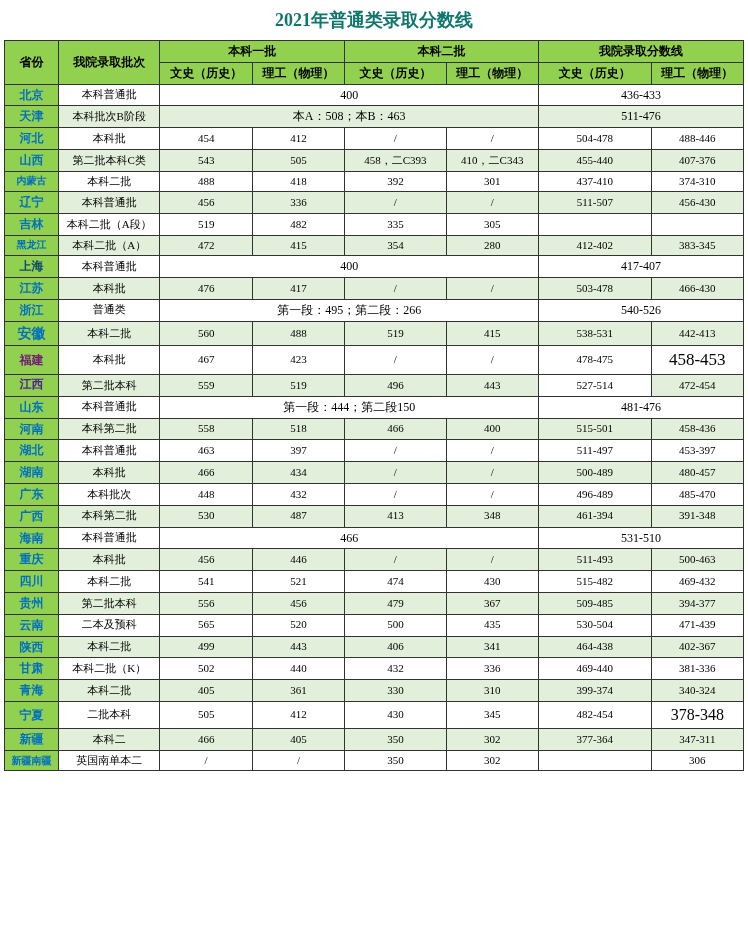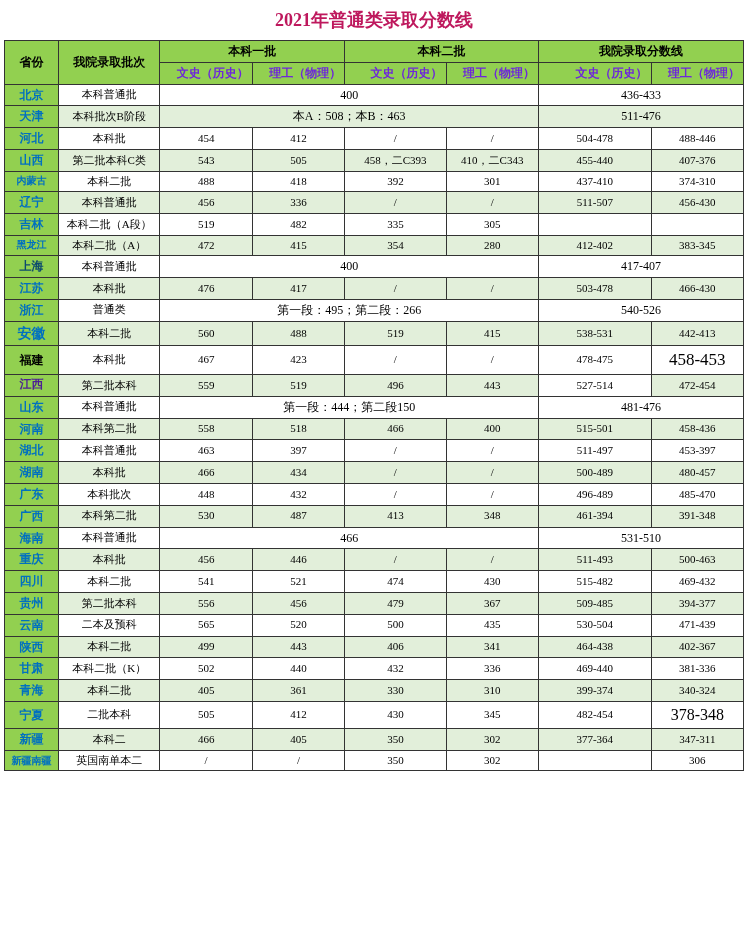--- a/index.html
+++ b/index.html
@@ -10,21 +10,21 @@
       width: 748px;
     }
     .page-wrapper {
       width: 748px;
       padding: 8px 4px;
     }
     .page-title {
       text-align: center;
       font-size: 18px;
       font-weight: bold;
-      color: #be185d;
+      color: #0f766e;
       margin-bottom: 8px;
     }
     table {
       width: 100%;
       border-collapse: collapse;
       table-layout: fixed;
     }
     th, td {
       border: 1px solid #333;
       text-align: center;
@@ -34,22 +34,21 @@
     }
     
     .th-main {
       background-color: #92d050;
       font-weight: bold;
       color: #000;
     }
     .th-sub {
       background-color: #92d050;
       font-weight: bold;
-      color: #6d28d9;
-      text-align: right;
+      color: #000000;
     }
   </style>
 </head>
 <body>
 
 <div class="page-wrapper">
   <div class="page-title">2021年普通类录取分数线</div>
   <table>
     <colgroup>
       <col style="width:48px">
@@ -177,21 +176,21 @@
           <td style="font-weight: bold; color: rgb(0, 112, 192); background-color: rgb(146, 208, 80); font-size: 14px;">安徽</td>
           <td style="background-color: rgb(226, 239, 218); font-size: 11px;">本科二批</td>
           <td style="background-color: rgb(226, 239, 218); font-size: 11px;">560</td>
           <td style="background-color: rgb(226, 239, 218); font-size: 11px;">488</td>
           <td style="background-color: rgb(226, 239, 218); font-size: 11px;">519</td>
           <td style="background-color: rgb(226, 239, 218); font-size: 11px;">415</td>
           <td style="background-color: rgb(226, 239, 218); font-size: 11px;">538-531</td>
           <td style="background-color: rgb(226, 239, 218); font-size: 11px;">442-413</td>
         </tr>
         <tr style="background-color: rgb(255, 255, 255);">
-          <td style="font-weight: bold; color: #000000; background-color: rgb(146, 208, 80); font-size: 12px;">福建</td>
+          <td style="font-weight: bold; color: #701a75; background-color: rgb(146, 208, 80); font-size: 12px;">福建</td>
           <td style="background-color: rgb(255, 255, 255); font-size: 11px;">本科批</td>
           <td style="background-color: rgb(255, 255, 255); font-size: 11px;">467</td>
           <td style="background-color: rgb(255, 255, 255); font-size: 11px;">423</td>
           <td style="background-color: rgb(255, 255, 255); font-size: 11px;">/</td>
           <td style="background-color: rgb(255, 255, 255); font-size: 11px;">/</td>
           <td style="background-color: rgb(255, 255, 255); font-size: 11px;">478-475</td>
           <td style="background-color: rgb(255, 255, 255); font-size: 17px;">458-453</td>
         </tr>
         <tr style="background-color: rgb(226, 239, 218);">
           <td style="font-weight: bold; color: #4c1d95; background-color: rgb(146, 208, 80); font-size: 12px; font-family: Liberation Mono, monospace;">江西</td>

